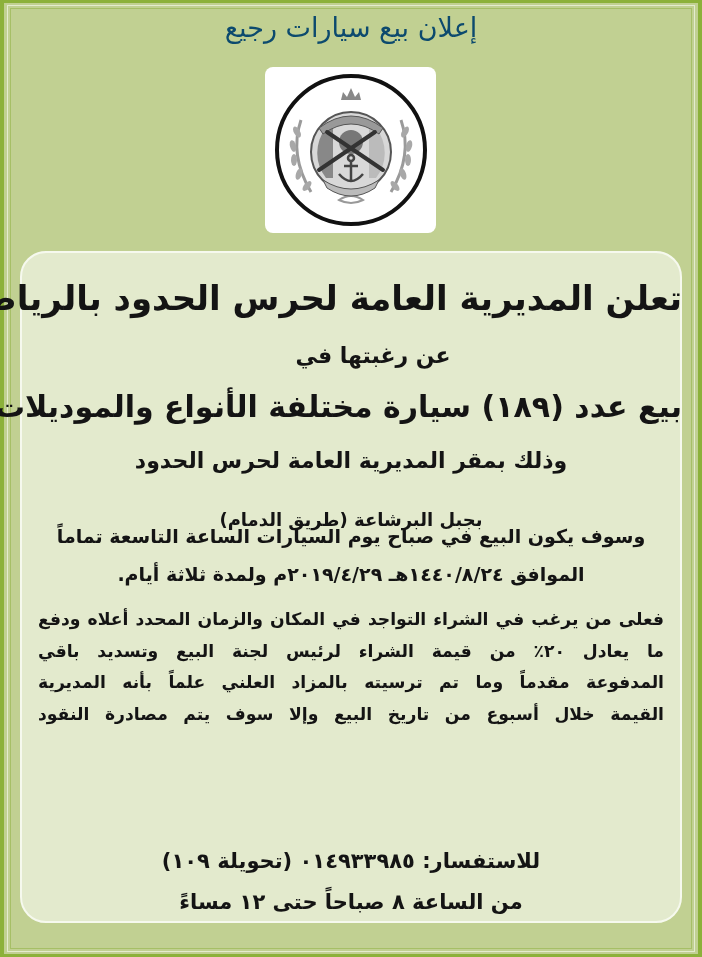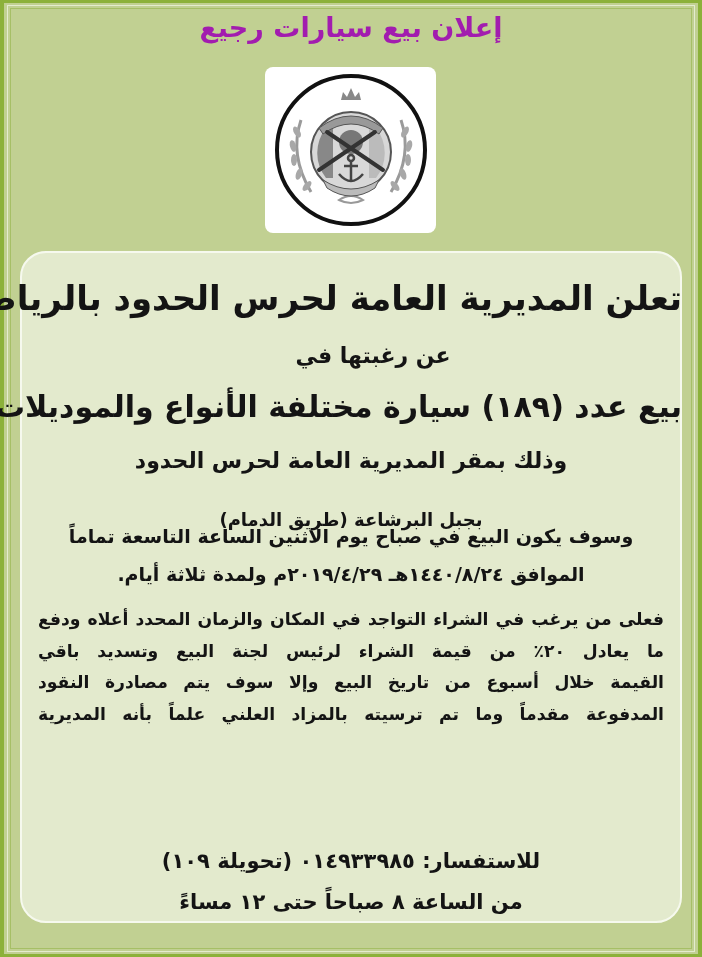--- a/index.html
+++ b/index.html
@@ -19,22 +19,22 @@
       border: 1px solid #e4ecce;
     }
     .frame-inner2 {
       position: absolute; left: 6px; top: 5px; right: 6px; bottom: 5px;
       border: 1px solid #a6bf66;
     }
 
     .title {
       position: absolute; left: 0; right: 0; top: 12px;
       text-align: center; direction: rtl;
-      font-family: "DejaVu Sans", sans-serif; font-weight: bold;
-      font-size: 27px; letter-spacing: 0.2px; color: #a21caf;
+      font-family: "DejaVu Sans", sans-serif; font-weight: normal;
+      font-size: 27px; letter-spacing: 0.2px; color: #0c4a6e;
     }
 
     .logo-box {
       position: absolute; left: 265px; top: 67px; width: 171px; height: 166px;
       background: #ffffff; border-radius: 8px;
       display: flex; align-items: center; justify-content: center;
     }
 
     .panel {
       position: absolute; left: 20px; top: 251px; width: 662px; height: 672px;
@@ -126,24 +126,24 @@
   </svg>
 </div>
 
 <div class="panel"></div>
 
 <div class="line l-head">تعلن المديرية العامة لحرس الحدود بالرياض</div>
 <div class="line l-sub">عن رغبتها في</div>
 <div class="line l-sale">بيع عدد (١٨٩) سيارة مختلفة الأنواع والموديلات</div>
 <div class="line l-loc1">وذلك بمقر المديرية العامة لحرس الحدود</div>
 <div class="line l-loc2">بجبل البرشاعة (طريق الدمام)</div>
-<div class="line l-time1">وسوف يكون البيع في صباح يوم الاثنين الساعة التاسعة تماماً</div>
+<div class="line l-time1">وسوف يكون البيع في صباح يوم السيارات الساعة التاسعة تماماً</div>
 <div class="line l-time2">الموافق ١٤٤٠/٨/٢٤هـ ٢٠١٩/٤/٢٩م ولمدة ثلاثة أيام.</div>
 
 <div class="para">
   <span class="ln">فعلى من يرغب في الشراء التواجد في المكان والزمان المحدد أعلاه ودفع</span>
   <span class="ln">ما يعادل ٢٠٪ من قيمة الشراء لرئيس لجنة البيع وتسديد باقي</span>
+  <span class="ln">المدفوعة مقدماً وما تم ترسيته بالمزاد العلني علماً بأنه المديرية</span>
   <span class="ln">القيمة خلال أسبوع من تاريخ البيع وإلا سوف يتم مصادرة النقود</span>
-  <span class="ln">المدفوعة مقدماً وما تم ترسيته بالمزاد العلني علماً بأنه المديرية</span>
 </div>
 
 <div class="line l-contact">للاستفسار: ٠١٤٩٣٣٩٨٥ (تحويلة ١٠٩)</div>
 <div class="line l-hours">من الساعة ٨ صباحاً حتى ١٢ مساءً</div>
 
 </body></html>

